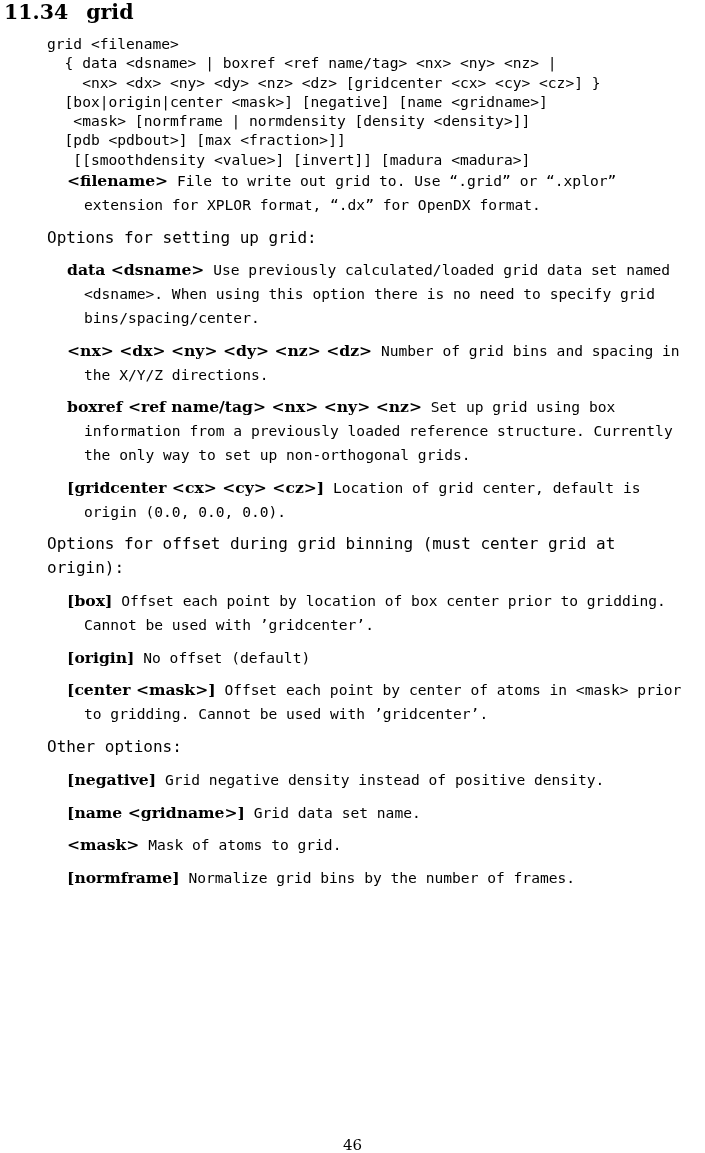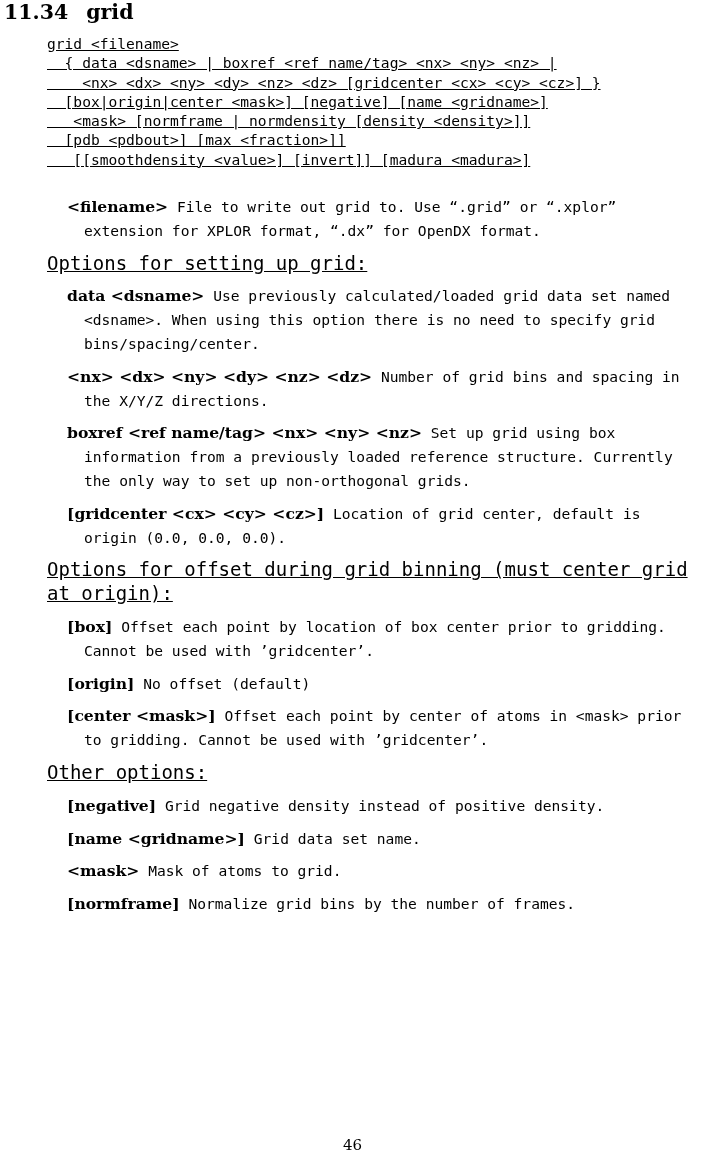--- a/index.html
+++ b/index.html
@@ -40,22 +40,21 @@
   }
   
   .content {
     position: absolute;
     left: 47px;
     top: 34px;
     width: 650px;
   }
   
   .synopsis {
-    margin: 0 0 26px 0;
-    text-decoration: underline;
+    margin: 0 0 0 0;
   }
   .synopsis .line {
     font-family: "DejaVu Sans Mono", monospace;
     font-size: 14.6px;
     line-height: 19.3px;
     white-space: pre;
   }
   
   .entry {
     margin: 0 0 6px 0;
@@ -67,25 +66,24 @@
   }
   .entry .term {
     font-family: "DejaVu Serif", serif;
     font-weight: bold;
     font-size: 15.6px;
     margin-left: 20px;
   }
   .plain {
     margin: 0 0 6px 0;
     font-family: "DejaVu Sans Mono", monospace;
-    font-size: 19px;
+    font-size: 16px;
     line-height: 23.8px;
     padding-left: 0;
     text-indent: 0;
-    text-decoration: underline;
   }
   .gap-md { margin-bottom: 9px; }
   
   .folio {
     position: absolute;
     left: 0;
     right: 0;
     top: 1136px;
     text-align: center;
     font-family: "DejaVu Serif", serif;

